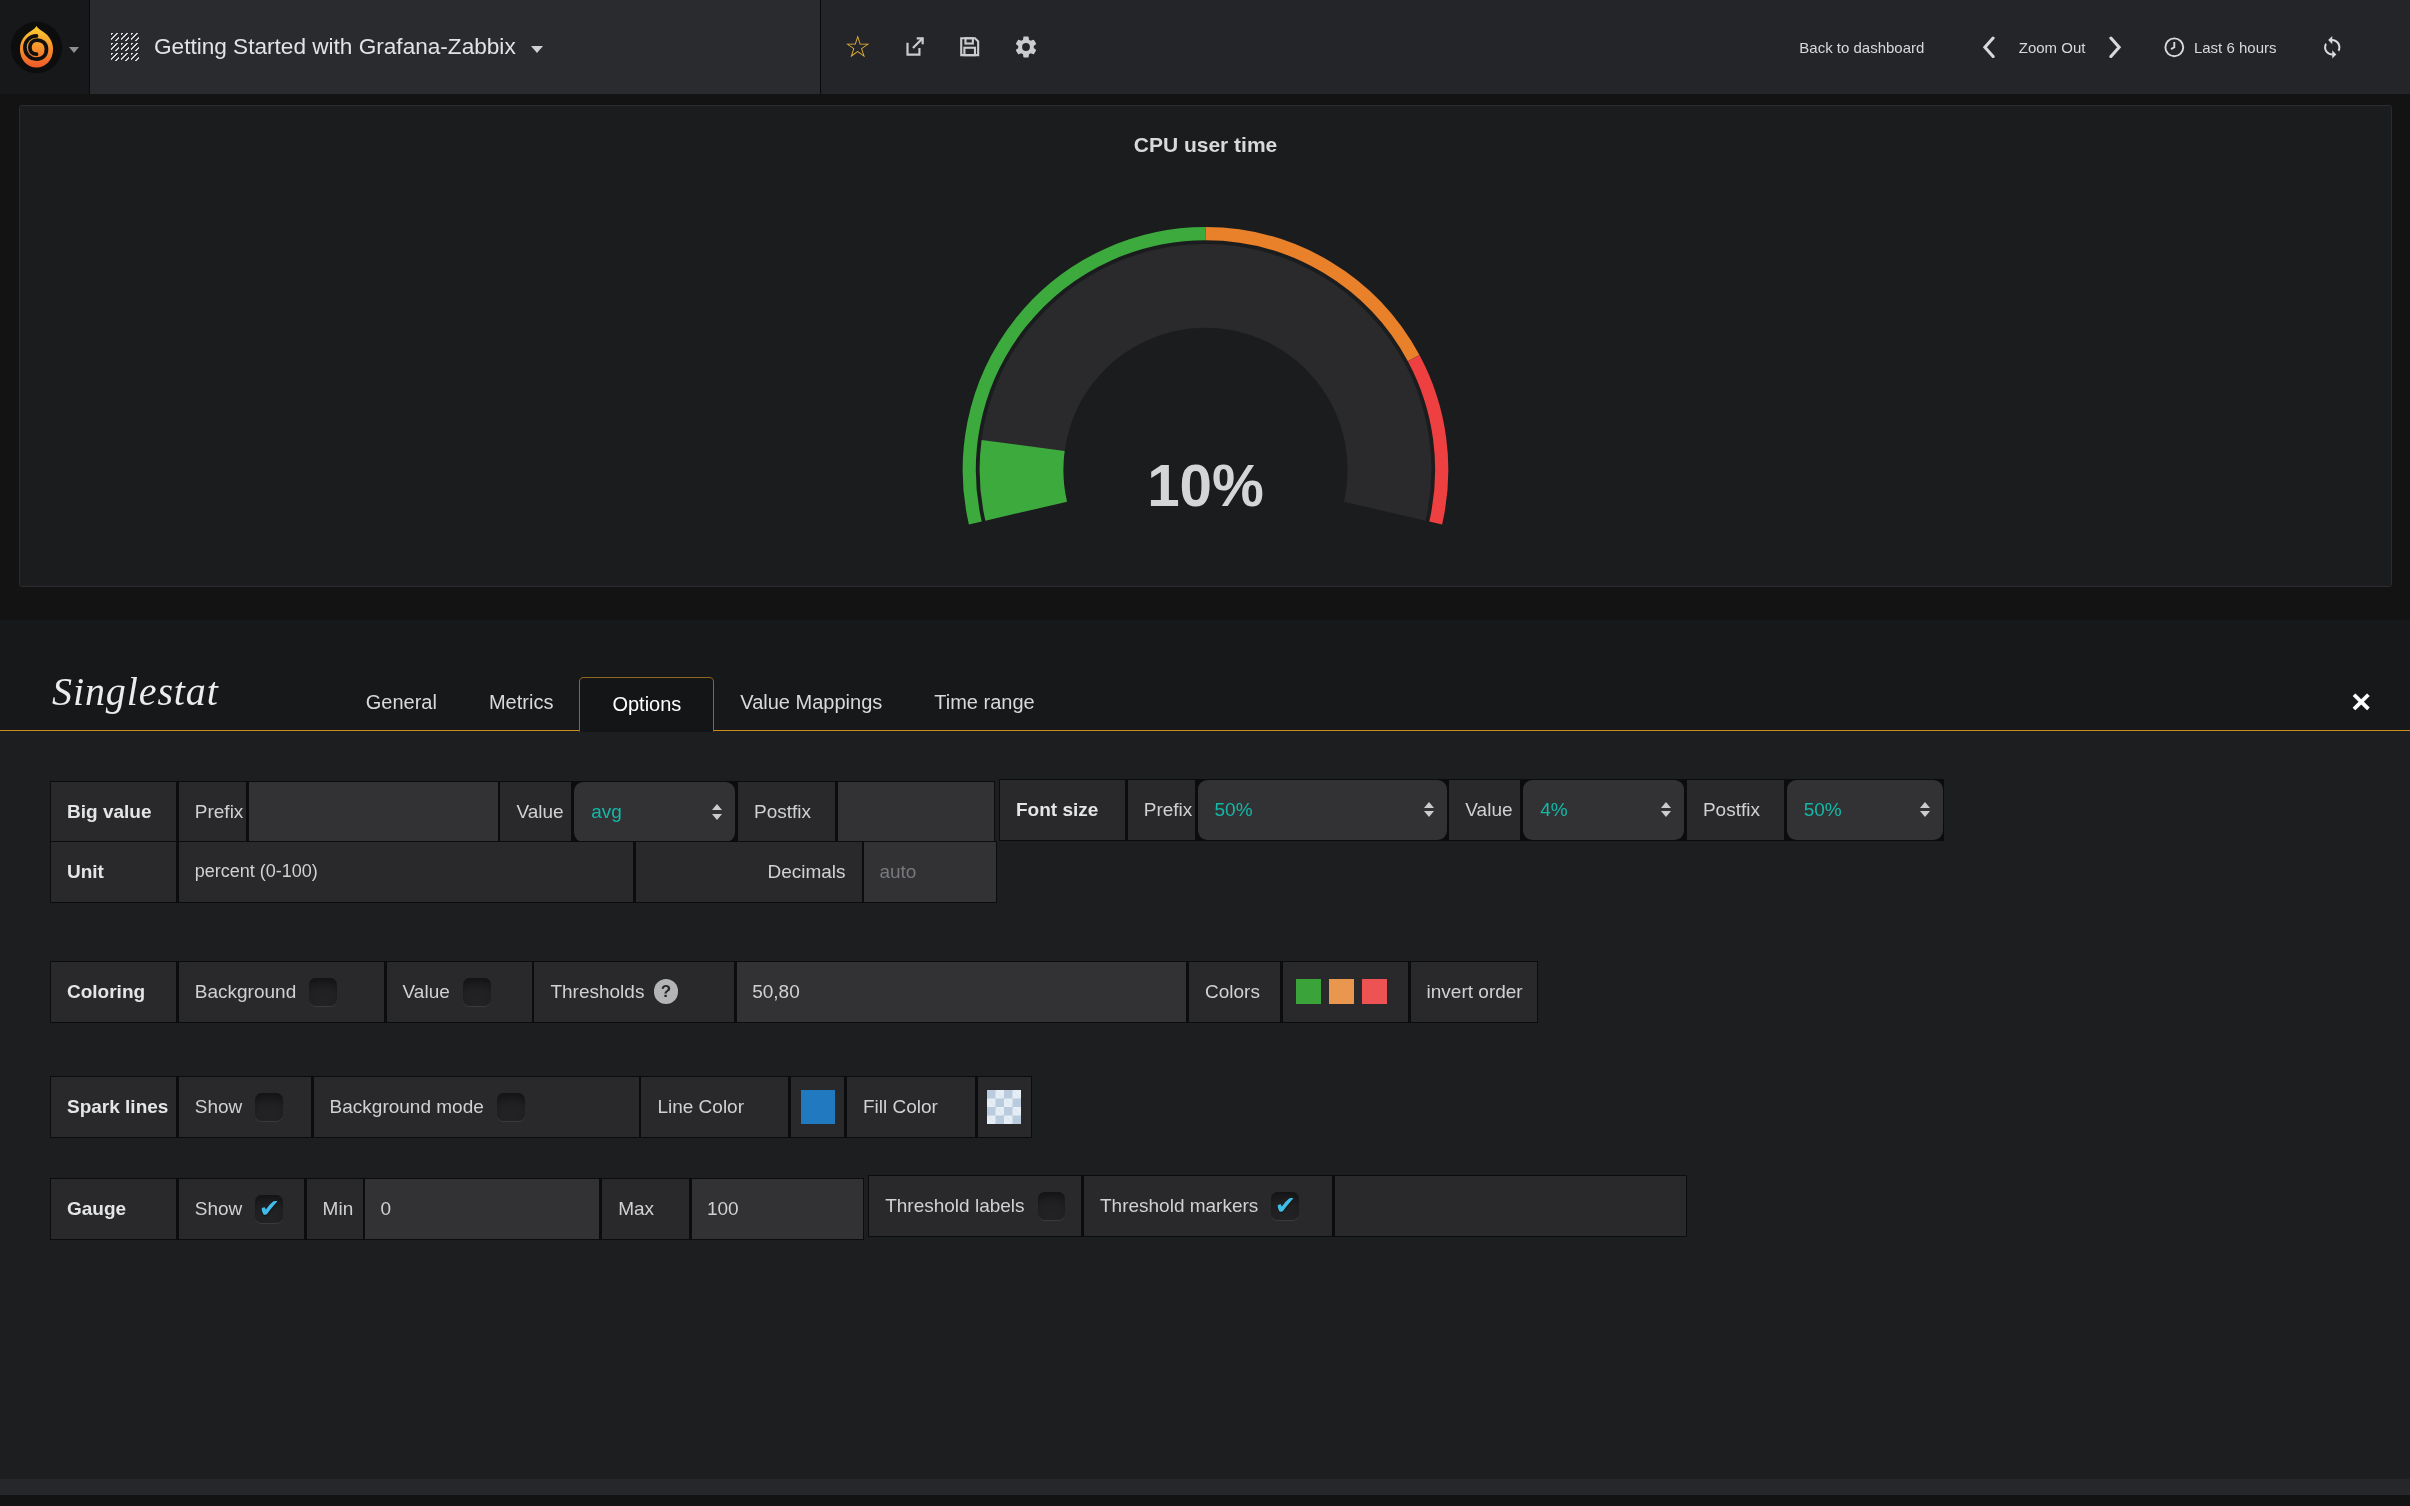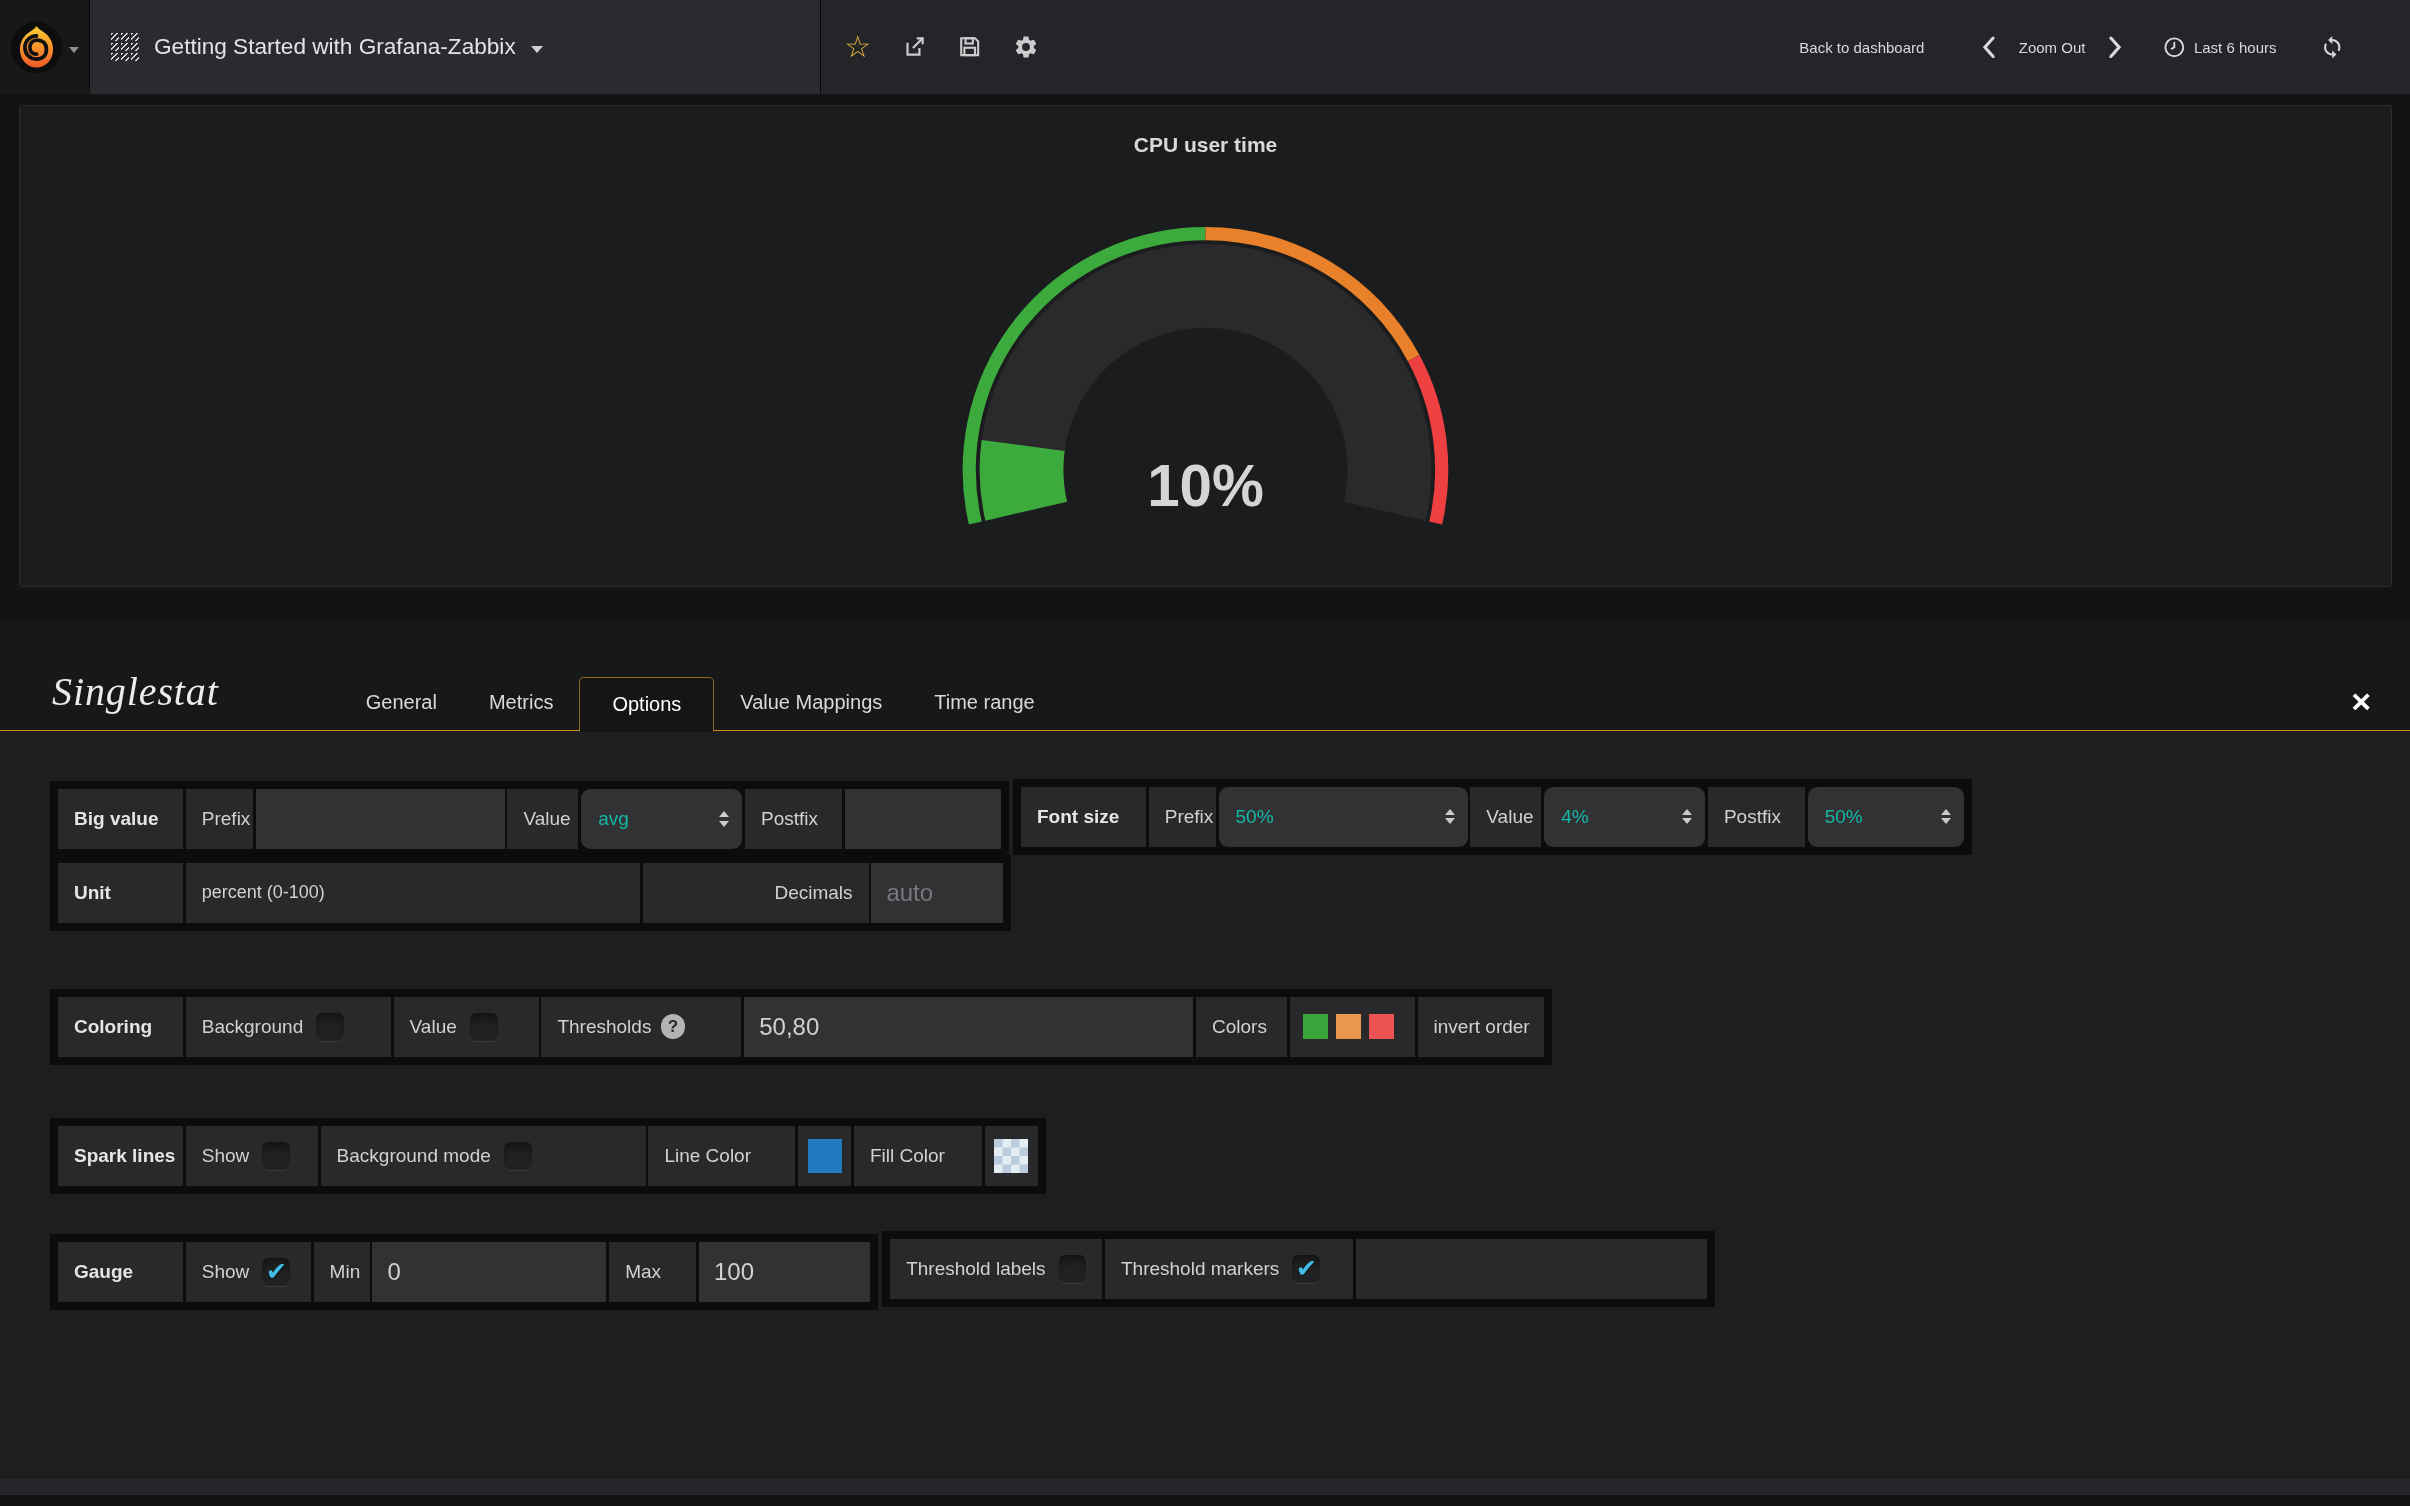--- a/index.html
+++ b/index.html
@@ -45,29 +45,29 @@
   .tabs{display:flex;align-items:flex-end}
   .tab{padding:16px 26px;font-size:20px;color:#d8d9da;cursor:pointer;position:relative}
   .tab.active{background:#141517;border:0.9px solid #8f681f;border-bottom:1.9px solid #141517;
     border-radius:4.7px 4.7px 0 0;margin-bottom:-1.9px;z-index:2;color:#ffffff;padding:15px 32px}
   .close-x{margin-left:auto;margin-bottom:13px;font-size:34px;line-height:32px;color:#ffffff;
     cursor:pointer;font-weight:bold}
 
   .edit-body{padding:50px 0 0 50px}
 
   
-  .frow{display:inline-flex;gap:2.8px;background:#0b0c0d;padding:8px;vertical-align:top}
+  .frow{display:inline-flex;gap:2.8px;background:#0b0c0d;padding:1px;vertical-align:top}
   .frow + .frow{margin-top:-2.8px}
   .sec{display:block}
   .cell{height:60px;background:#29292b;display:flex;align-items:center;padding:0 16px;
     font-size:19px;color:#d0d1d2;white-space:nowrap}
   .cell.bold{font-weight:bold;color:#e4e5e6}
   .cell.right{justify-content:flex-end}
   .tinput{height:60px;background:#323235;border:none;outline:none;color:#d0d1d2;
-    font-size:24px;font-family:"Liberation Sans",sans-serif;padding:0 15px}
+    font-size:19px;font-family:"Liberation Sans",sans-serif;padding:0 15px}
   .tinput::placeholder{color:#77797c}
   .selectbox{height:60px;background:#323235;border-radius:9.4px;display:flex;align-items:center;
     padding:0 13px 0 17px;font-size:19px;color:#14b8a6;cursor:pointer}
   .spin{display:flex;flex-direction:column;gap:3.8px;margin-left:auto;padding-left:13px}
   .spin i{width:0;height:0;border-left:5.6px solid transparent;border-right:5.6px solid transparent}
   .spin .up{border-bottom:6.6px solid #cbccce}
   .spin .dn{border-top:6.6px solid #cbccce}
   .cb{width:28px;height:28px;border-radius:6.6px;background:#222224;margin-left:13px;cursor:pointer;
     box-shadow:inset 0 9.4px 11.3px -5.6px rgba(0,0,0,.55), 0 0.9px 0 #3a3a3d;position:relative;
     display:flex;align-items:center;justify-content:center}

